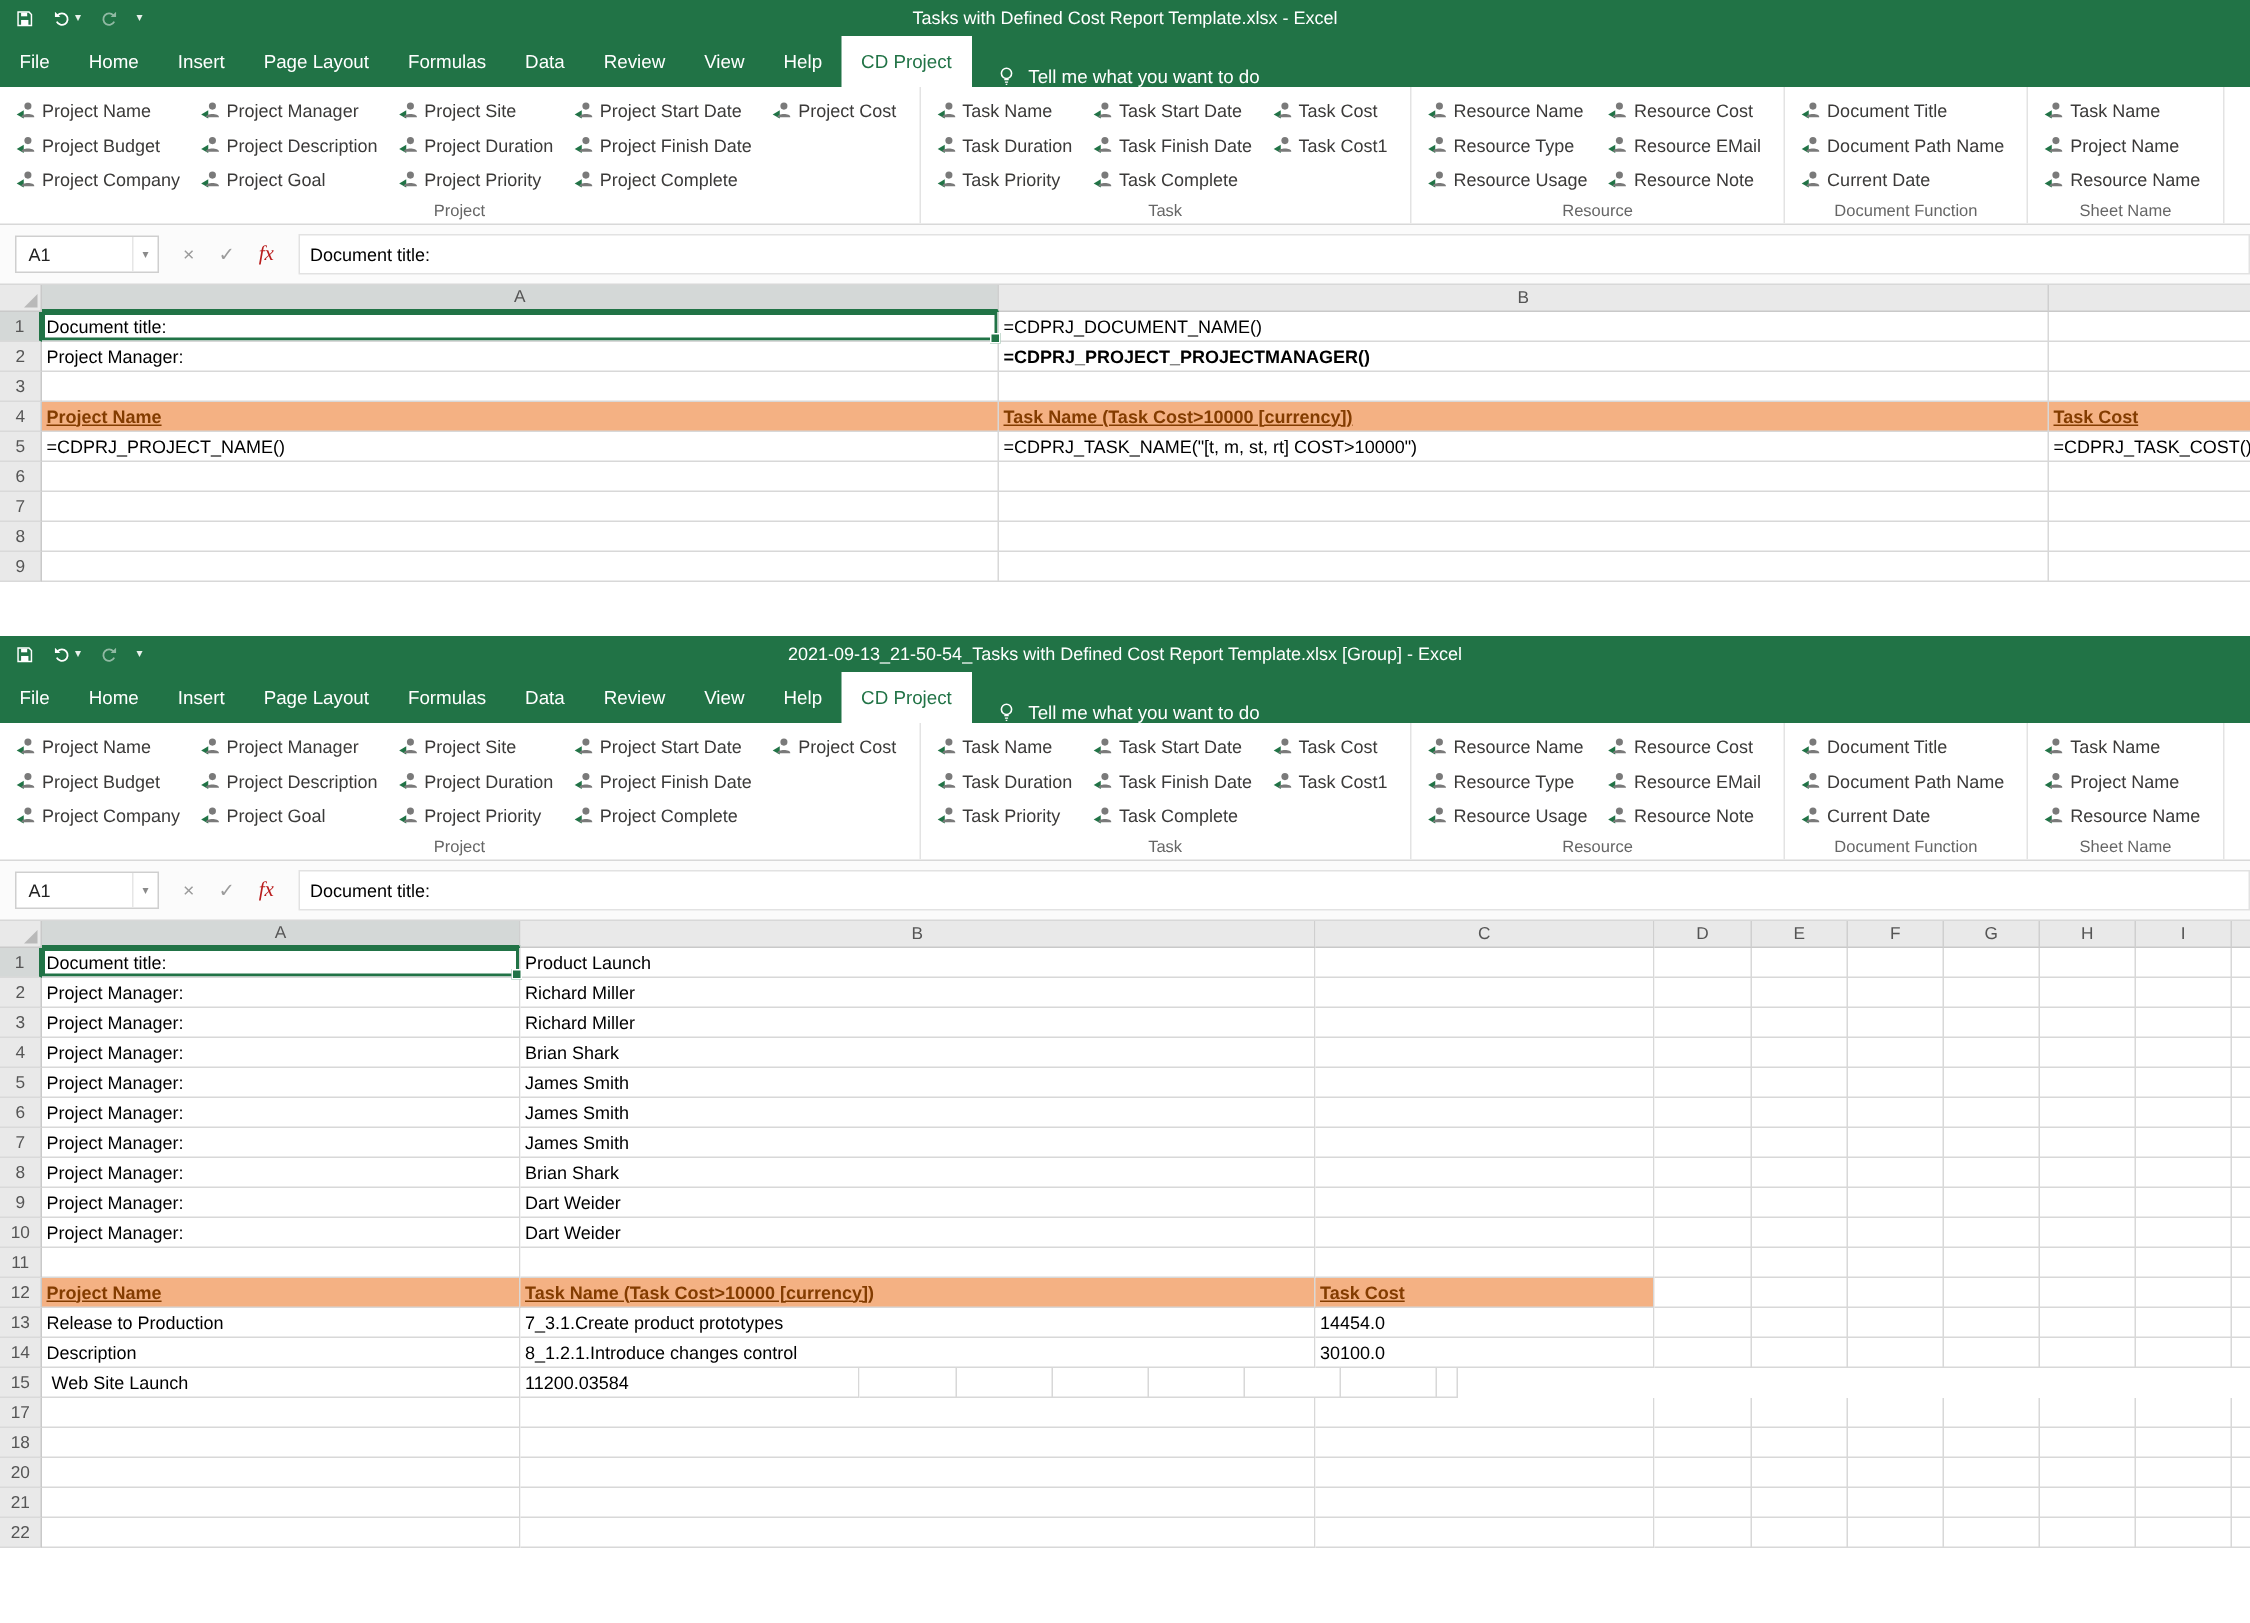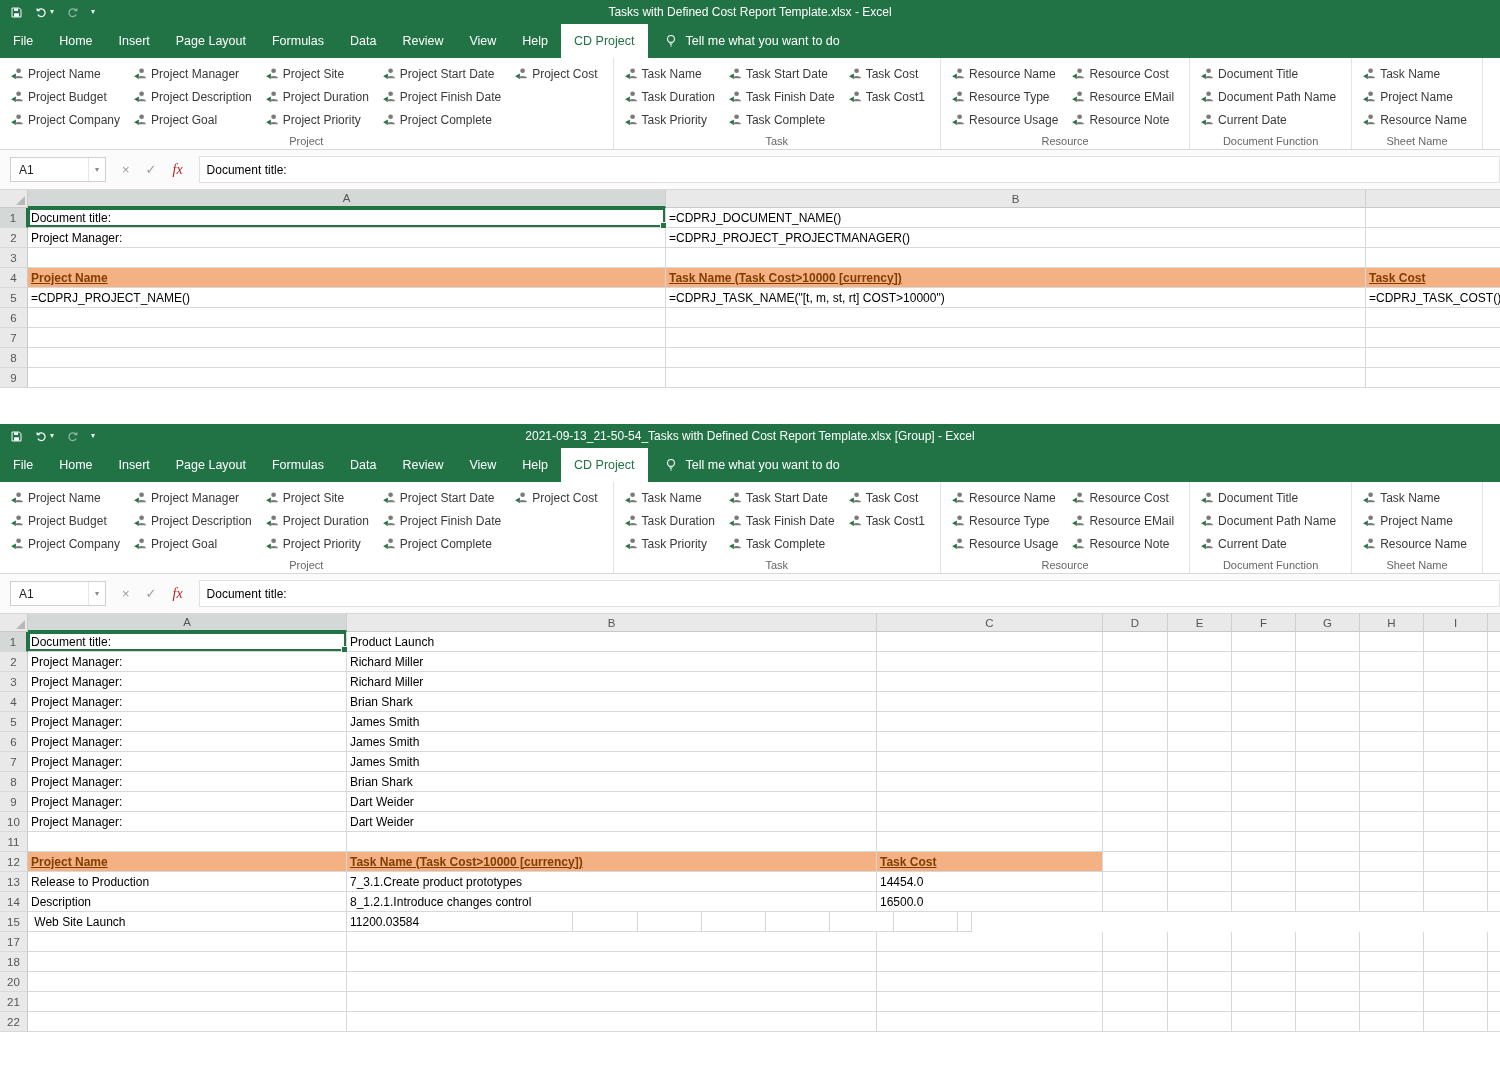--- a/index.html
+++ b/index.html
@@ -11,21 +11,21 @@
   .titlebar{height:24px;background:#217346;position:relative;display:flex;align-items:center;color:#fff;}
   .qat{display:flex;align-items:center;gap:12px;padding-left:10px;z-index:2;}
   .qbtn{display:flex;align-items:center;gap:2px;cursor:default;line-height:0;}
   .qcaret{font-size:8px;color:#fff;opacity:.9;line-height:1;}
   .title{position:absolute;left:0;right:0;text-align:center;font-size:12px;color:#fff;pointer-events:none;}
 
   
   .tabrow{height:34px;background:#217346;display:flex;align-items:stretch;color:#fff;}
   .tab{display:flex;align-items:center;padding:0 13px;font-size:12.5px;cursor:default;white-space:nowrap;}
   .tab.active{background:#ffffff;color:#217346;}
-  .tellme{display:flex;align-items:center;gap:8px;padding:0 16px;font-size:12.5px;white-space:nowrap;}
+  .tellme{display:flex;align-items:flex-end;gap:8px;padding:0 16px;font-size:12.5px;white-space:nowrap;}
 
   
   .ribbon{height:92px;background:#ffffff;border-bottom:1px solid #d8d8d8;display:flex;align-items:stretch;overflow:hidden;box-sizing:border-box;}
   .rgroup{position:relative;display:flex;padding:4px 6px 17px 6px;border-right:1px solid #e3e3e3;}
   .rcols{display:flex;}
   .rcol{display:flex;flex-direction:column;}
   .rbtn{display:flex;align-items:center;gap:5px;height:23px;padding:0 9px 0 4px;font-size:12px;color:#3b3a39;white-space:nowrap;cursor:default;}
   .ricon{display:inline-flex;line-height:0;}
   .rlabel{position:absolute;bottom:2px;left:0;right:0;text-align:center;font-size:11px;color:#666;}
 
@@ -507,21 +507,21 @@
         </div>
         <div class="grow">
           <div class="rhead sel">1</div>
           <div class="cell sel" style="width: 638px;">Document title:</div>
           <div class="cell" style="width: 700px;">=CDPRJ_DOCUMENT_NAME()</div>
           <div class="cell" style="width: 140px;"></div>
         </div>
         <div class="grow">
           <div class="rhead">2</div>
           <div class="cell" style="width: 638px;">Project Manager:</div>
-          <div class="cell" style="width: 700px;">=CDPRJ_PROJECT_PROJECTMANAGER()</div>
+          <div class="cell" style="width: 700px; font-weight: bold;">=CDPRJ_PROJECT_PROJECTMANAGER()</div>
           <div class="cell" style="width: 140px;"></div>
         </div>
         <div class="grow">
           <div class="rhead">3</div>
           <div class="cell" style="width: 638px;"></div>
           <div class="cell" style="width: 700px;"></div>
           <div class="cell" style="width: 140px;"></div>
         </div>
         <div class="grow">
           <div class="rhead">4</div>
@@ -1183,21 +1183,21 @@
           <div class="cell" style="width: 64px;"></div>
           <div class="cell" style="width: 64px;"></div>
           <div class="cell" style="width: 64px;"></div>
           <div class="cell" style="width: 64px;"></div>
           <div class="cell" style="width: 14px;"></div>
         </div>
         <div class="grow">
           <div class="rhead">14</div>
           <div class="cell" style="width: 319px;">Description</div>
           <div class="cell" style="width: 530px;">8_1.2.1.Introduce changes control</div>
-          <div class="cell" style="width: 226px;">16500.0</div>
+          <div class="cell" style="width: 226px;">30100.0</div>
           <div class="cell" style="width: 65px;"></div>
           <div class="cell" style="width: 64px;"></div>
           <div class="cell" style="width: 64px;"></div>
           <div class="cell" style="width: 64px;"></div>
           <div class="cell" style="width: 64px;"></div>
           <div class="cell" style="width: 64px;"></div>
           <div class="cell" style="width: 14px;"></div>
         </div>
         <div class="grow">
           <div class="rhead">15</div>

